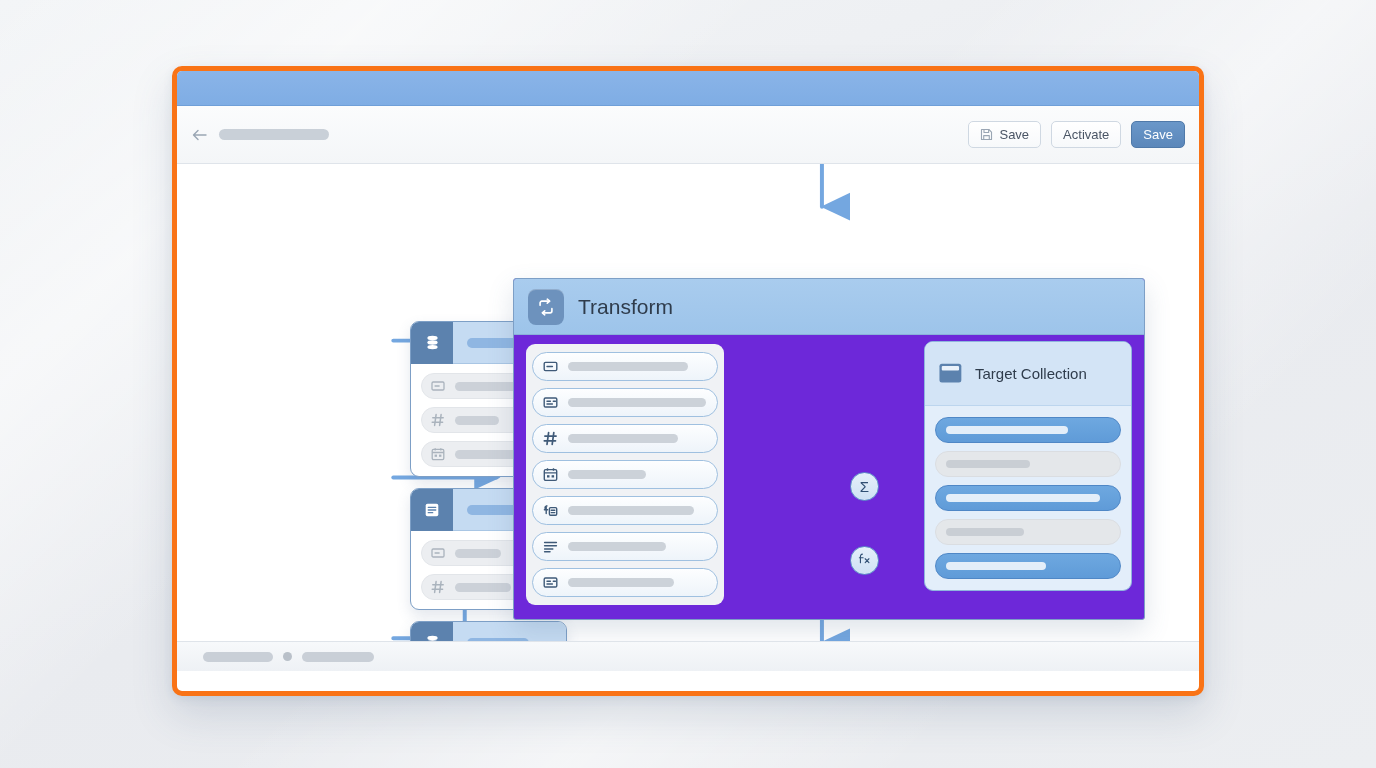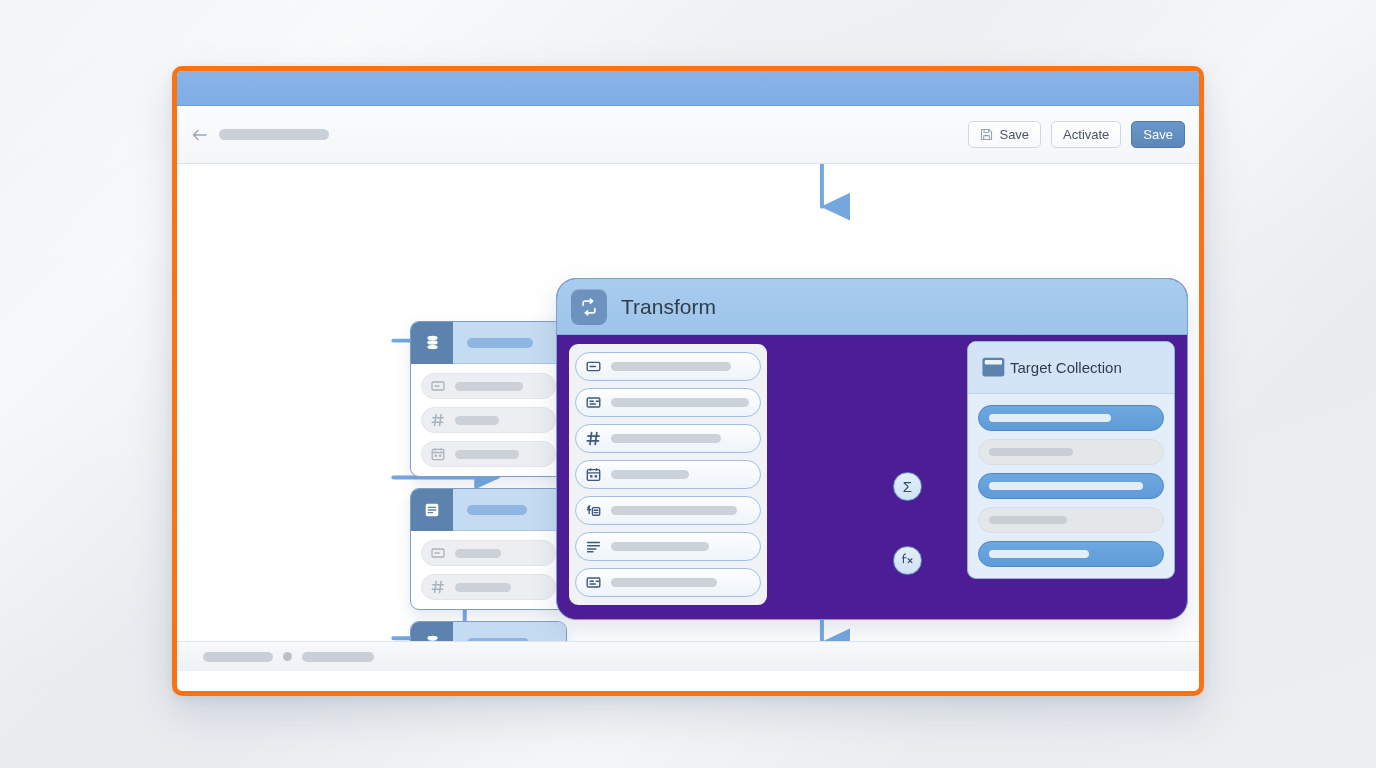--- a/index.html
+++ b/index.html
@@ -124,26 +124,25 @@
     background: #eceef1;
     border: 1px solid #e2e5e9;
     display: flex; align-items: center;
     padding: 0 8px; gap: 9px;
   }
   .field-row .ficon { width: 16px; height: 16px; flex: none; color: #aab3bd; }
   .field-row .fpill { height: 9px; border-radius: 5px; background: #ccd1d8; }
 
   
   .transform {
-    background: #4c1d95;
+    background: #6d28d9;
     border: 1px solid #7d9fc6;
-    border-radius: 20px;
+    border-radius: 3px;
     box-shadow: 0 10px 26px rgba(80,105,140,.18);
     overflow: hidden;
-    margin-left: 43px;
   }
   .tf-head {
     height: 56px;
     background: linear-gradient(180deg,#a9ccee 0%,#9dc4ea 100%);
     border-bottom: 1px solid #8ab1d9;
     display: flex; align-items: center;
     padding-left: 14px; gap: 14px;
   }
   .tf-head .iconbox {
     width: 36px; height: 36px; border-radius: 8px;
@@ -187,21 +186,21 @@
   
   .target {
     position: absolute; right: 12px; top: 6px;
     width: 208px;
     background: #e3eefa;
     border: 1px solid #8fb5dd;
     border-radius: 9px;
     overflow: hidden;
   }
   .tg-head {
-    height: 52px; display: flex; align-items: center; gap: 3px;
+    height: 64px; display: flex; align-items: center; gap: 11px;
     padding-left: 13px;
     background: #d3e4f6;
     border-bottom: 1px solid #bcd5ee;
   }
   .tg-head .iconbox { width: 26px; height: 24px; color: #5c82ae; }
   .tg-title { font-size: 15px; color: #2f3c4c; }
   .tg-body { padding: 11px 10px; display: flex; flex-direction: column; gap: 8px; }
   .tg-row {
     height: 26px; border-radius: 13px;
     display: flex; align-items: center; padding: 0 10px;

